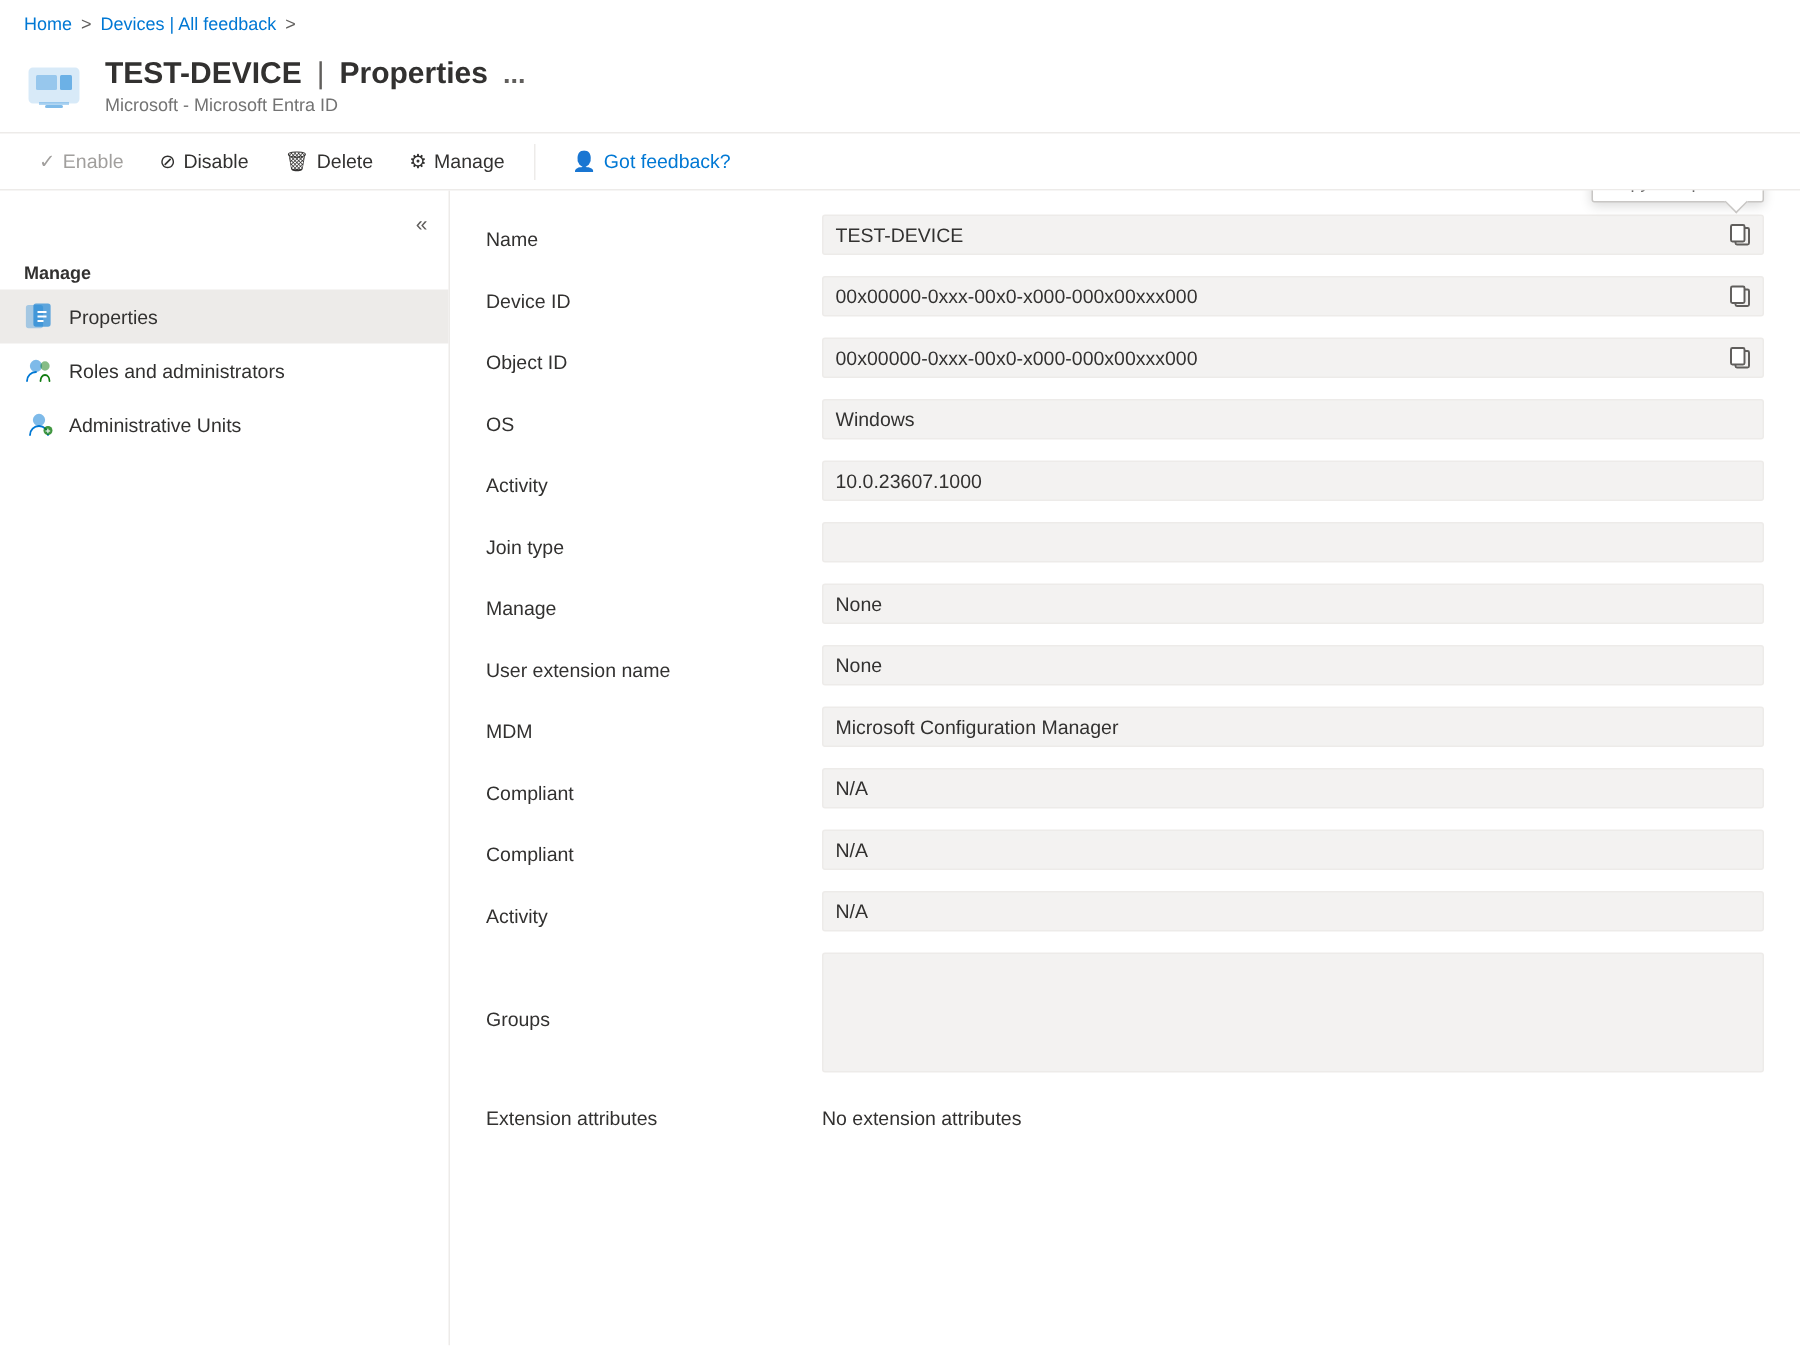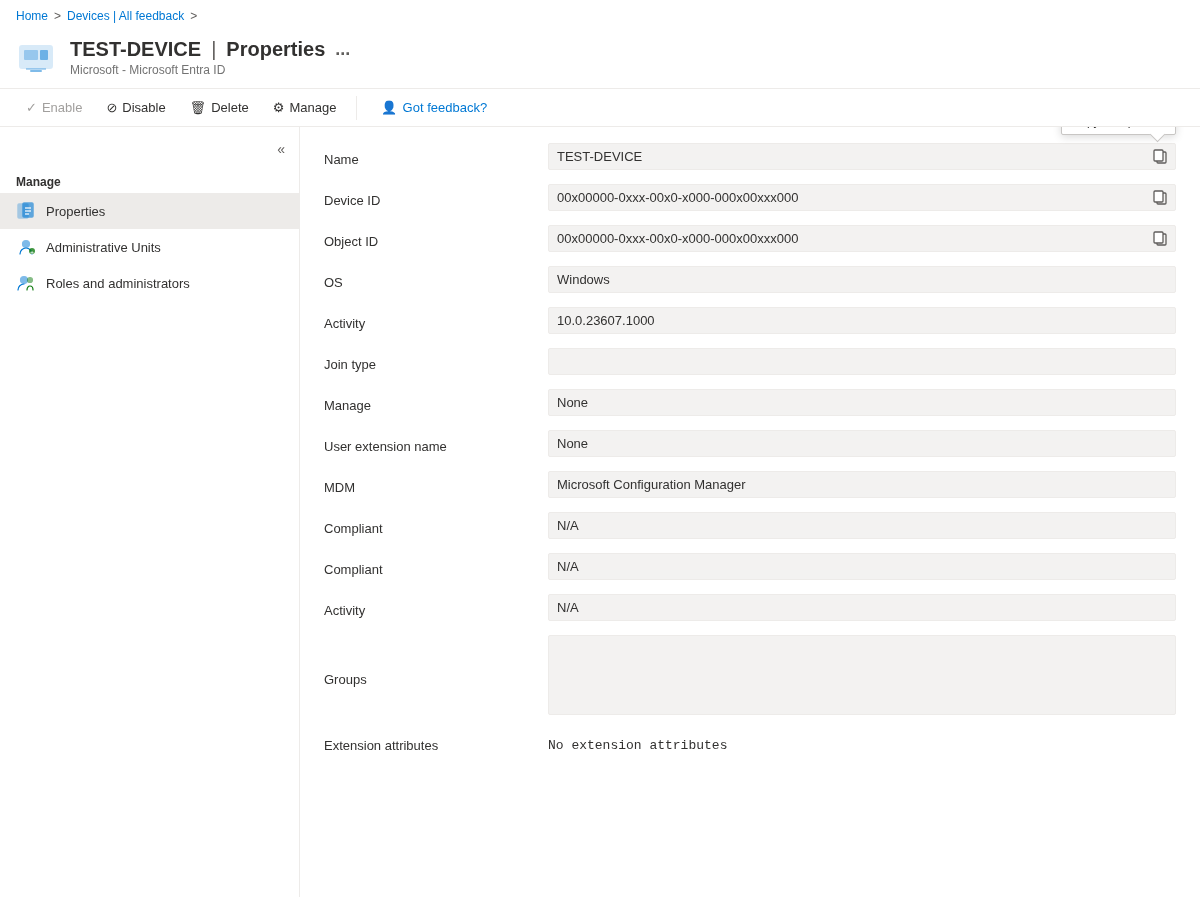--- a/index.html
+++ b/index.html
@@ -128,21 +128,21 @@
       transform: rotate(45deg);
     }
 
     .form-textarea {
       width: 100%; padding: 5px 8px;
       background: #f3f2f1; border: 1px solid #edebe9;
       border-radius: 2px; font-size: 13px; color: #323130;
       height: 80px; resize: none; outline: none;
     }
     .form-static {
-      font-size: 13px; color: #323130; padding-top: 6px; font-family: Liberation Mono, monospace;
+      font-size: 13px; color: #323130; padding-top: 6px;
     }
   </style>
 </head>
 <body>
 
 <div class="breadcrumb">
   <a href="#">Home</a>
   <span>&gt;</span>
   <a href="#">Devices | All feedback</a>
   <span>&gt;</span>
@@ -210,39 +210,39 @@
           <line x1="9" y1="10" x2="15" y2="10" stroke="white" stroke-width="1.2"></line>
           <line x1="9" y1="13" x2="13" y2="13" stroke="white" stroke-width="1.2"></line>
         </svg>
       </span>
       <span>Properties</span>
     </div>
 
     <div class="sidebar-item">
       <span class="sidebar-item-icon">
         <svg width="20" height="20" viewBox="0 0 20 20" fill="none">
+          <circle cx="8" cy="7" r="3.5" fill="#0078d4" opacity="0.5" stroke="#0078d4" stroke-width="1.2"></circle>
+          <path d="M2 17c0-3.3 2.7-6 6-6" stroke="#0078d4" stroke-width="1.2" stroke-linecap="round"></path>
+          <circle cx="14" cy="7" r="2.5" fill="#107c10" opacity="0.5" stroke="#107c10" stroke-width="1.2"></circle>
+          <path d="M11 17c0-2.2 1.3-4 3-4s3 1.8 3 4" stroke="#107c10" stroke-width="1.2" stroke-linecap="round"></path>
+        </svg>
+      </span>
+      <span>Roles and administrators</span>
+    </div>
+
+    <div class="sidebar-item">
+      <span class="sidebar-item-icon">
+        <svg width="20" height="20" viewBox="0 0 20 20" fill="none">
           <circle cx="10" cy="7" r="3.5" fill="#0078d4" opacity="0.5" stroke="#0078d4" stroke-width="1.2"></circle>
           <path d="M4 17c0-3.3 2.7-6 6-6s6 2.7 6 6" stroke="#0078d4" stroke-width="1.2" stroke-linecap="round"></path>
           <circle cx="16" cy="14" r="3" fill="#107c10" opacity="0.8"></circle>
           <text x="16" y="16.5" text-anchor="middle" font-size="6" fill="white" font-weight="bold">+</text>
         </svg>
       </span>
       <span>Administrative Units</span>
-    </div>
-
-    <div class="sidebar-item">
-      <span class="sidebar-item-icon">
-        <svg width="20" height="20" viewBox="0 0 20 20" fill="none">
-          <circle cx="8" cy="7" r="3.5" fill="#0078d4" opacity="0.5" stroke="#0078d4" stroke-width="1.2"></circle>
-          <path d="M2 17c0-3.3 2.7-6 6-6" stroke="#0078d4" stroke-width="1.2" stroke-linecap="round"></path>
-          <circle cx="14" cy="7" r="2.5" fill="#107c10" opacity="0.5" stroke="#107c10" stroke-width="1.2"></circle>
-          <path d="M11 17c0-2.2 1.3-4 3-4s3 1.8 3 4" stroke="#107c10" stroke-width="1.2" stroke-linecap="round"></path>
-        </svg>
-      </span>
-      <span>Roles and administrators</span>
     </div>
   </div>
 
   <div class="content">
 
     <div class="form-row">
       <div class="form-label">Name</div>
       <div class="form-value tooltip-wrapper">
         <div class="tooltip">Copy to clipboard</div>
         <div class="form-input-with-copy">

